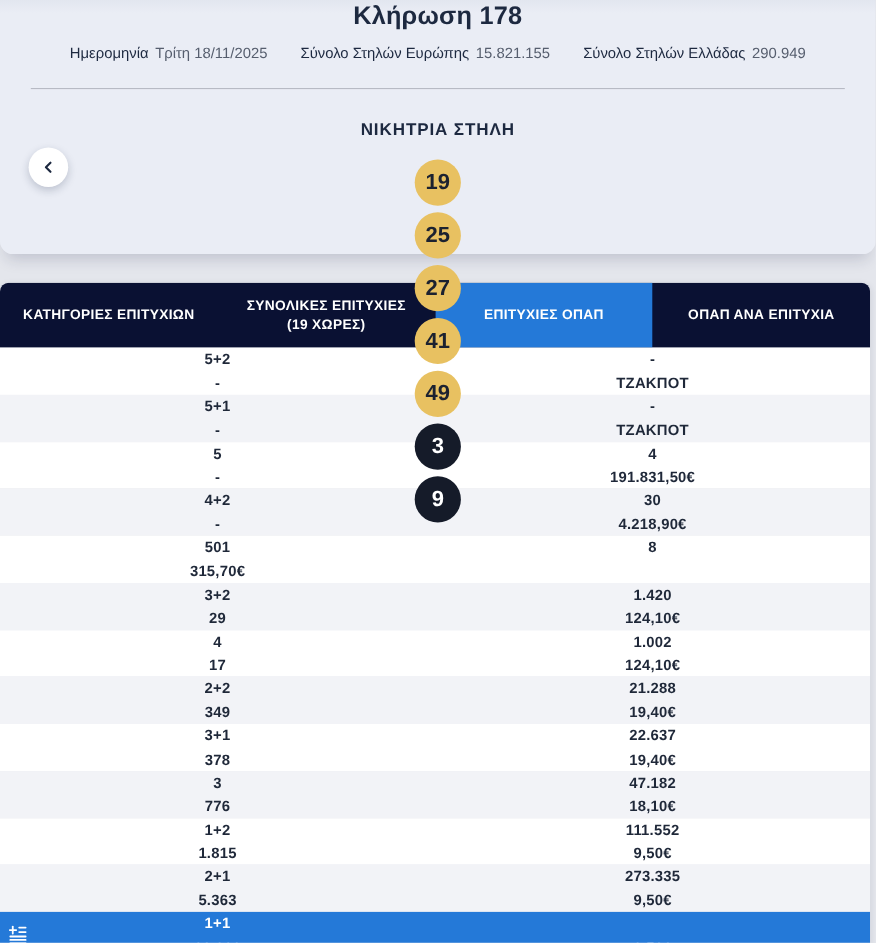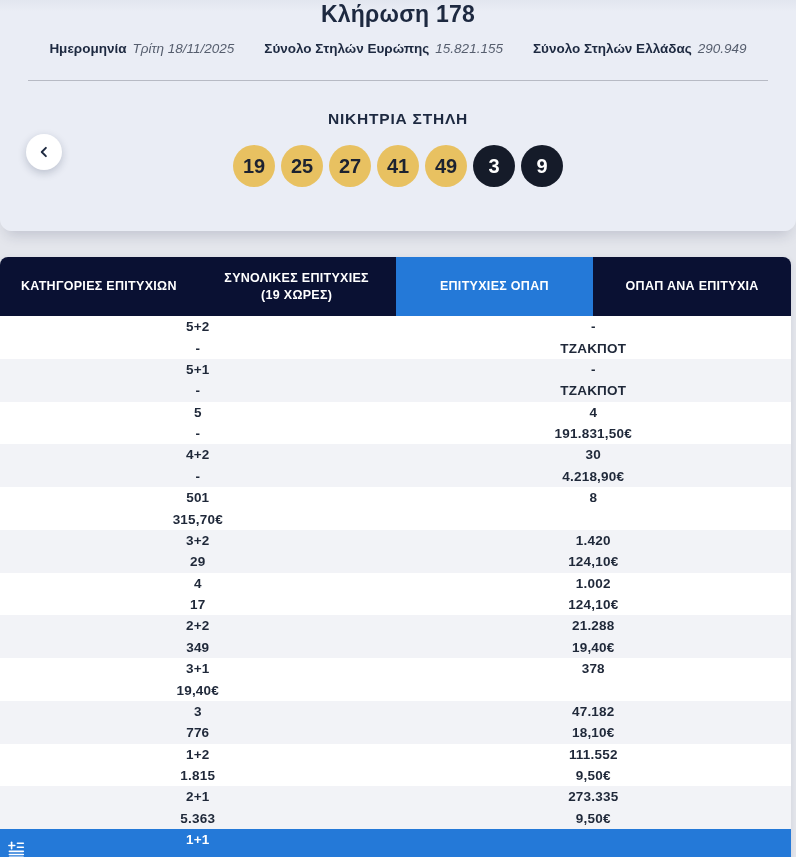--- a/index.html
+++ b/index.html
@@ -32,34 +32,34 @@
     text-align: center;
     font-size: 23px; font-weight: 700; color: var(--ink);
     line-height: 28px; letter-spacing: 0.2px;
   }
   .meta-row {
     margin-top: 11px;
     display: flex; justify-content: center; align-items: center; gap: 30px;
     font-size: 13.5px; line-height: 19px;
   }
   .meta-item { white-space: nowrap; }
-  .meta-label { font-weight: 700; color: var(--ink); margin-right: 6px; }
-  .meta-value { font-weight: 400; color: var(--muted); font-style: italic; }
+  .meta-label { font-weight: 400; color: var(--ink); margin-right: 6px; }
+  .meta-value { font-weight: 400; color: var(--muted); }
   .divider {
     margin: 22px 28px 0 28px; height: 0;
     border-top: 1px solid #b7bac4;
   }
   .winning-title {
     margin-top: 29px; text-align: center;
     font-size: 15.5px; font-weight: 700; color: var(--ink);
     letter-spacing: 0.8px;
   }
   .balls-row {
     margin-top: 17px;
-    display: flex; justify-content: center; align-items: center; gap: 6px;
+    display: flex; justify-content: center; align-items: center; gap: 6px; flex-direction: column;
   }
   .ball {
     width: 42px; height: 42px; border-radius: 50%;
     display: flex; align-items: center; justify-content: center;
     font-size: 20px; font-weight: 700;
   }
   .ball.main { background: var(--gold); color: #1c2230; }
   .ball.euro { background: var(--ball-dark); color: #ffffff; }
 
   .prev-button {
@@ -203,20 +203,21 @@
         <div class="cell">124,10€</div>
       </div>
       <div class="row alt">
         <div class="cell">2+2</div>
         <div class="cell">21.288</div>
         <div class="cell">349</div>
         <div class="cell">19,40€</div>
       </div>
       <div class="row">
         <div class="cell">3+1</div>
+        <div class="cell">22.637</div>
         <div class="cell">378</div>
         <div class="cell">19,40€</div>
       </div>
       <div class="row alt">
         <div class="cell">3</div>
         <div class="cell">47.182</div>
         <div class="cell">776</div>
         <div class="cell">18,10€</div>
       </div>
       <div class="row">

